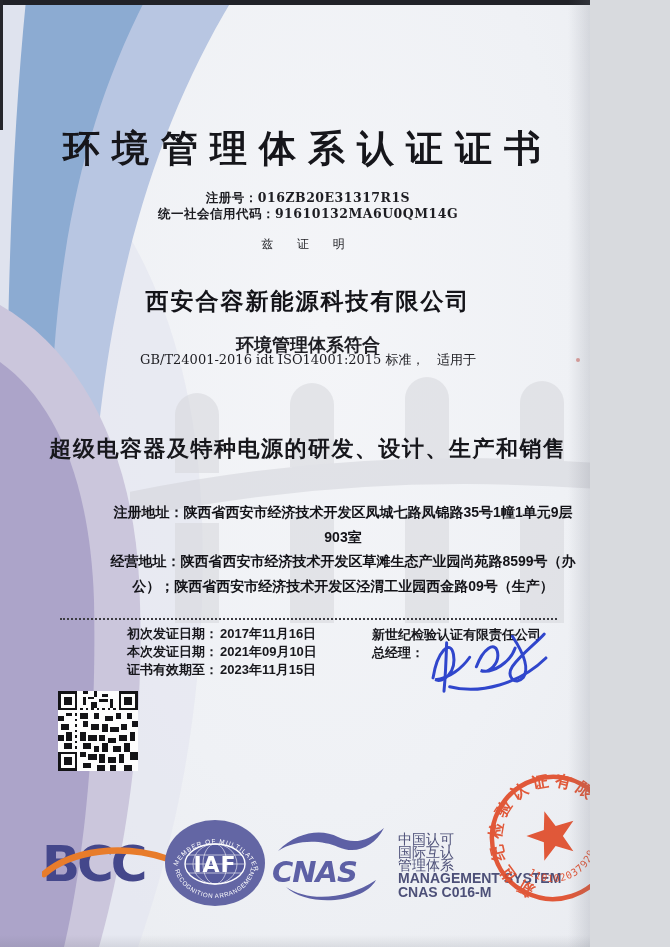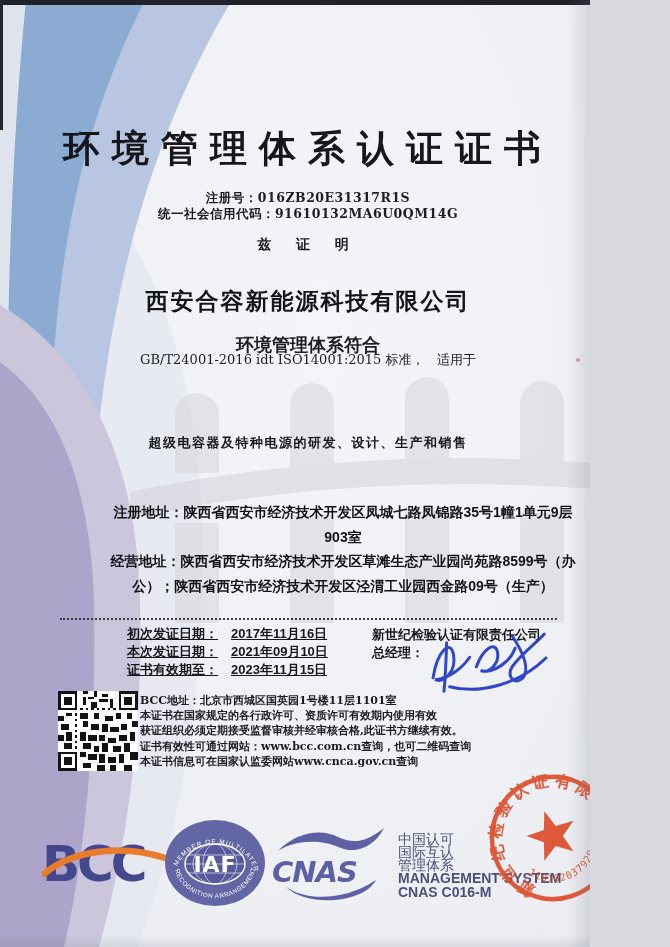--- a/index.html
+++ b/index.html
@@ -5,32 +5,32 @@
   html,body{margin:0;padding:0;background:#d8dade;}
   .page{position:relative;width:590px;height:947px;overflow:hidden;
         background:radial-gradient(ellipse at 55% 35%, #f4f5f8 0%, #eff1f5 55%, #e9ebf0 100%);
         font-family:"Liberation Sans","DejaVu Sans",sans-serif;}
   .abs{position:absolute;}
   .ctr{position:absolute;left:40px;right:14px;text-align:center;color:#1d1d22;}
   .serif{font-family:"DejaVu Serif","Liberation Serif",serif;}
   .title{top:124px;font-size:37px;font-weight:700;letter-spacing:12px;color:#16161b;}
   .regline{top:190px;font-size:12.5px;font-weight:700;letter-spacing:.5px;}
   .creditline{top:206px;font-size:12.5px;font-weight:700;letter-spacing:.5px;}
-  .certify{top:236px;font-size:14px;font-weight:700;letter-spacing:10px;}
+  .certify{top:236px;font-size:12px;font-weight:400;letter-spacing:10px;}
   .company{top:274px;font-size:23px;font-weight:600;letter-spacing:2px;color:#141419;margin-top:12px;}
   .sysline{top:333px;font-size:18px;font-weight:700;}
   .stdline{top:351px;font-size:13px;white-space:pre-wrap;}
-  .scope{top:434px;font-size:13px;font-weight:600;letter-spacing:1.5px;color:#17171c;}
+  .scope{top:434px;font-size:22px;font-weight:600;letter-spacing:1.5px;color:#17171c;}
   .addresses{position:absolute;top:500px;left:107px;width:472px;text-align:center;
              font-size:14px;font-weight:700;line-height:24.5px;color:#131318;}
   .dotline{position:absolute;top:618px;left:60px;right:33px;border-top:2px dotted #3c3c42;}
   .dates{position:absolute;top:625px;left:112px;font-size:13px;font-weight:700;color:#17171c;}
-  .dates .row{display:flex;line-height:18px;text-decoration:underline;}
+  .dates .row{display:flex;line-height:18px;}
   .dates .lbl{width:106px;text-align:right;}
-  .dates .val{margin-left:13px;}
+  .dates .val{margin-left:2px;}
   .issuer{position:absolute;top:626px;left:372px;font-size:13px;font-weight:700;color:#17171c;line-height:18px;}
   .signature{position:absolute;top:626px;left:418px;transform:rotate(-4deg);}
   .qr{position:absolute;top:691px;left:58px;width:80px;height:80px;}
   .footnotes{position:absolute;top:693px;left:140px;width:360px;font-size:11px;font-weight:700;
              line-height:15.2px;color:#1c1c21;font-family:"DejaVu Serif","Liberation Serif",serif;}
   .accred{position:absolute;top:833px;left:398px;font-size:14px;line-height:13px;color:#4d5078;}
   .accred .en{font-weight:700;line-height:13.5px;}
   .seal{position:absolute;top:770px;left:485px;transform:rotate(-18deg);opacity:.92;}
   .scan-top{position:absolute;top:0;left:0;width:670px;height:5px;background:#212228;}
   .scan-left{position:absolute;top:0;left:0;width:3px;height:130px;background:#25262c;}
@@ -137,27 +137,20 @@
                M0,9h2v2h-2z M3,8h2v1h-2z M1,12h3v2h-3z M0,16h2v2h-2z M3,15h2v3h-2z M2,19h3v2h-3z
                M8,8h3v2h-3z M13,8h2v2h-2z M17,9h3v2h-3z M21,8h2v2h-2z M25,8h2v2h-2z M27,11h2v2h-2z
                M9,11h2v2h-2z M12,12h3v2h-3z M16,12h2v3h-2z M19,13h3v2h-3z M23,12h2v2h-2z
                M8,15h2v3h-2z M11,16h3v2h-3z M15,16h2v2h-2z M18,17h3v2h-3z M22,16h3v2h-3z M26,15h2v3h-2z
                M9,19h3v2h-3z M13,20h2v2h-2z M16,19h2v3h-2z M20,20h3v2h-3z M24,19h2v3h-2z
                M8,22h2v2h-2z M11,23h3v2h-3z M15,23h2v3h-2z M18,24h3v2h-3z M22,23h2v3h-2z M26,22h3v3h-3z
                M9,26h3v2h-3z M14,27h3v2h-3z M19,27h2v2h-2z M24,27h3v2h-3z"></path>
     </g>
   </svg>
 
-  <div class="footnotes">
-    <div>BCC地址：北京市西城区国英园1号楼11层1101室</div>
-    <div>本证书在国家规定的各行政许可、资质许可有效期内使用有效</div>
-    <div>获证组织必须定期接受监督审核并经审核合格,此证书方继续有效。</div>
-    <div>证书有效性可通过网站：www.bcc.com.cn查询，也可二维码查询</div>
-    <div>本证书信息可在国家认监委网站www.cnca.gov.cn查询</div>
-  </div>
 
   <svg class="abs" style="top:832px;left:42px;" width="125" height="62" viewBox="0 0 125 62">
     <text x="0" y="49" font-family="DejaVu Sans, sans-serif" font-size="50" font-weight="900" fill="#44478b" letter-spacing="-3">BCC</text>
     <path d="M2,42 C30,18 80,12 123,26" stroke="#e87c2b" stroke-width="6.5" fill="none" stroke-linecap="round"></path>
   </svg>
 
   <svg class="abs" style="top:818px;left:163px;" width="104" height="90" viewBox="0 0 104 90">
     <defs>
       <path id="iafTop" d="M 13,52 A 40,34 0 0 1 91,52"></path>
       <path id="iafBottom" d="M 11,44 A 41,36 0 0 0 93,44"></path>

